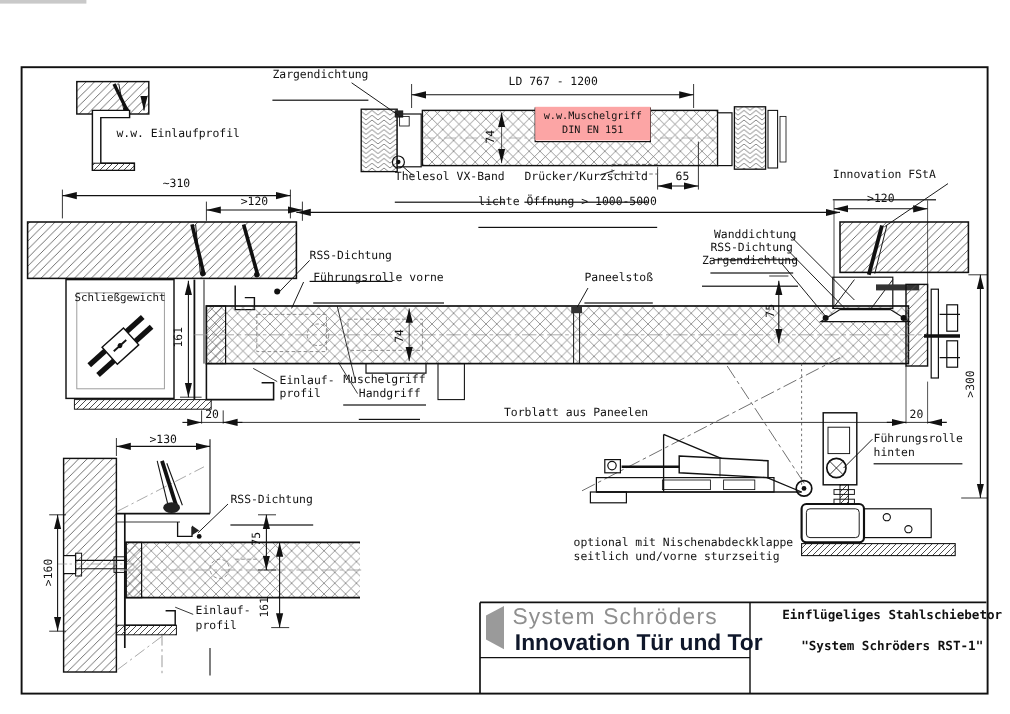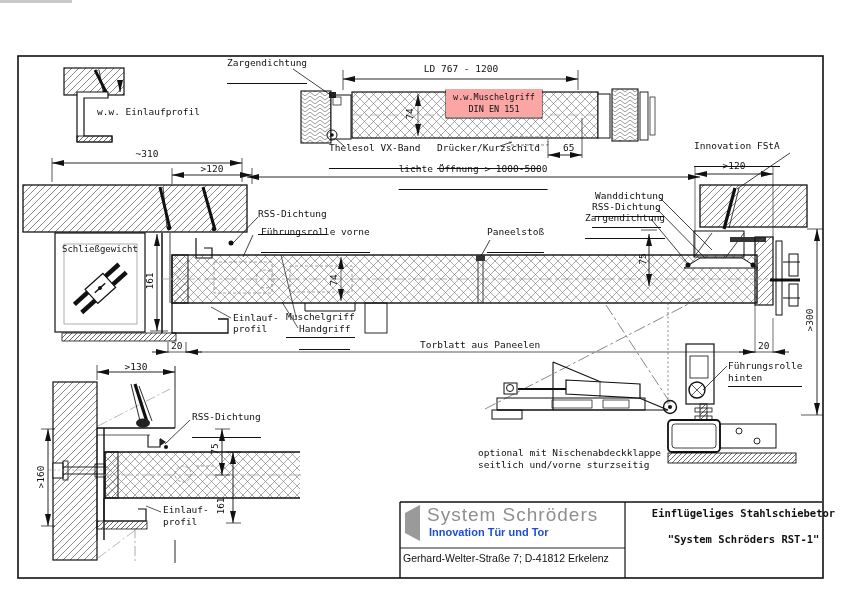--- a/index.html
+++ b/index.html
@@ -8,22 +8,22 @@
   .lbl{position:absolute;font-size:9.5px;line-height:1.05;white-space:nowrap;color:#111;}
   .ul{border-bottom:1px solid #111;padding-bottom:15px;}
   .ctr{transform:translateX(-50%);}
   .rot{transform:translate(-50%,-50%) rotate(-90deg);}
   .sm{font-size:8.5px;}
   .gbox{position:absolute;border:1px solid #111;background:#fca5a5;text-align:center;
         display:flex;flex-direction:column;justify-content:center;gap:2px;}
   svg{position:absolute;left:0;top:0;}
   .tb-company{position:absolute;font-family:"Liberation Sans",sans-serif;font-size:19px;
               color:#8f8f8f;letter-spacing:1px;}
-  .tb-tag{position:absolute;font-family:"Liberation Sans",sans-serif;font-size:11px;
-          font-weight:600;color:#1d4ed8;}
+  .tb-tag{position:absolute;font-family:"Liberation Sans",sans-serif;font-size:19px;
+          font-weight:600;color:#0f172a;}
   .tb-addr{position:absolute;font-family:"Liberation Sans",sans-serif;font-size:10.5px;color:#111;}
   .tb-r{position:absolute;left:625px;width:197px;text-align:center;font-weight:bold;
         font-size:10.5px;white-space:nowrap;margin-left:20px;}
   .tb-r4{font-weight:normal;letter-spacing:3px;}
 </style>
 </head>
 <body>
 
 <div id="sheet">
 
@@ -334,17 +334,16 @@
 <div class="lbl rot" style="left:41px;top:477px">&gt;160</div>
 <div class="lbl rot" style="left:221px;top:506px">161</div>
 <div class="lbl" style="left:163px;top:505px">Einlauf-</div>
 <div class="lbl" style="left:163px;top:517px">profil</div>
 
 <div class="lbl" style="left:478px;top:448px">optional mit Nischenabdeckklappe</div>
 <div class="lbl" style="left:478px;top:460px">seitlich und/vorne sturzseitig</div>
 
 <div class="tb-company" style="left:427px;top:504px">System Schröders</div>
 <div class="tb-tag" style="left:429px;top:526px">Innovation Tür und Tor</div>
-<div class="tb-addr" style="left:403px;top:552px">Gerhard-Welter-Straße 7;  D-41812 Erkelenz</div>
 <div class="tb-r" style="top:507px">Einflügeliges Stahlschiebetor</div>
 <div class="tb-r" style="top:533px">"System Schröders RST-1"</div>
 
 </div>
 
 </body></html>

